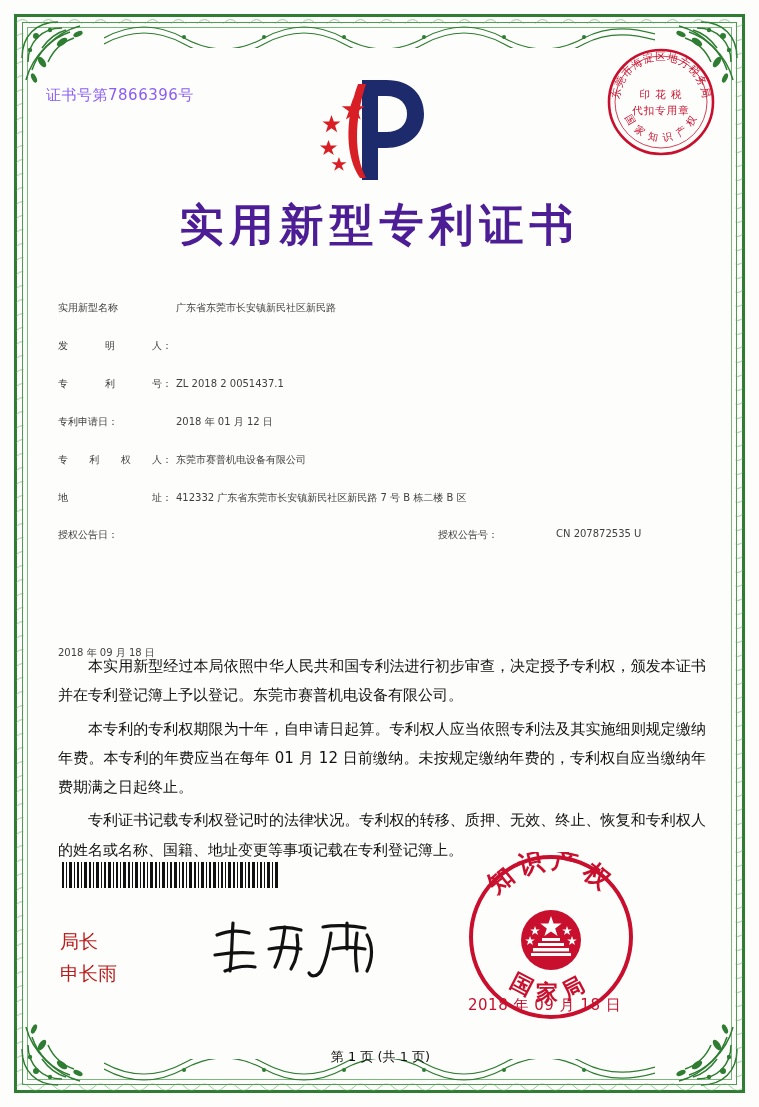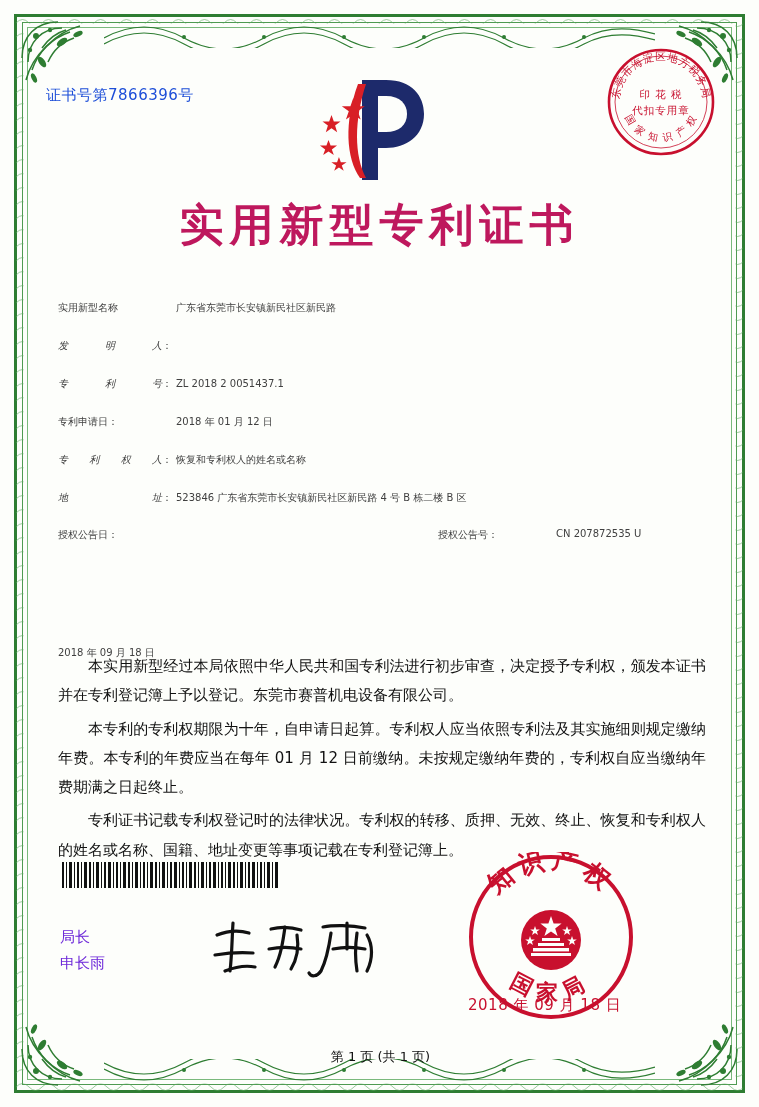--- a/index.html
+++ b/index.html
@@ -74,21 +74,21 @@
   
   .content {
     position: absolute;
     left: 0; top: 0;
     width: 759px; height: 1107px;
   }
   .cert-no {
     position: absolute;
     left: 46px; top: 86px;
     font-size: 15px;
-    color: #1d4ed8;
+    color: #8b5cf6;
     letter-spacing: 0.5px;
   }
   .emblem {
     position: absolute;
     left: 300px; top: 62px;
     width: 150px; height: 130px;
   }
   .seal-tax {
     position: absolute;
     right: 42px; top: 46px;
@@ -96,21 +96,21 @@
   }
   .title {
     position: absolute;
     left: 0; top: 196px;
     width: 759px;
     text-align: center;
     font-family: "DejaVu Serif", "Liberation Serif", serif;
     font-size: 44px;
     font-weight: bold;
     letter-spacing: 6px;
-    color: #be185d;
+    color: #4c1d95;
   }
   .fields {
     position: absolute;
     left: 58px; top: 300px;
     width: 650px;
     font-size: 10px;
     color: #404040;
   }
   .row {
     display: flex;
@@ -124,21 +124,20 @@
     white-space: nowrap;
   }
   .row .val {
     flex: 1 1 auto;
   }
   .lbl-spread {
     display: inline-block;
     width: 104px;
     text-align: justify;
     text-align-last: justify;
-    font-style: italic;
   }
   .row-split {
     display: flex;
     margin-bottom: 20px;
   }
   .row-split .half {
     display: flex;
   }
   .row-split .half.first { width: 380px; flex-direction: column; }
   .row-split .half .lbl { width: 118px; flex: 0 0 118px; }
@@ -157,23 +156,23 @@
     text-indent: 2em;
   }
   .barcode {
     position: absolute;
     left: 62px; top: 862px;
     width: 218px; height: 26px;
   }
   .sig-block {
     position: absolute;
     left: 60px; top: 925px;
-    font-size: 15px;
+    font-size: 19px;
     line-height: 1.7;
-    color: #6d28d9;
+    color: #b91c1c;
   }
   .signature {
     position: absolute;
     left: 205px; top: 915px;
     width: 190px;
     height: 70px;
   }
   .seal-main {
     position: absolute;
     left: 466px; top: 852px;
@@ -372,26 +371,26 @@
         <span class="val">ZL 2018 2 0051437.1</span>
       </div>
 
       <div class="row">
         <span class="lbl"><span>专利申请日</span>：</span>
         <span class="val">2018 年 01 月 12 日</span>
       </div>
 
       <div class="row">
         <span class="lbl"><span class="lbl-spread">专利权人</span>：</span>
-        <span class="val">恢复和专利权人的姓名或名称</span>
+        <span class="val">东莞市赛普机电设备有限公司</span>
       </div>
 
       <div class="row">
         <span class="lbl"><span class="lbl-spread">地址</span>：</span>
-        <span class="val">523846 广东省东莞市长安镇新民社区新民路 4 号 B 栋二楼 B 区</span>
+        <span class="val">412332 广东省东莞市长安镇新民社区新民路 7 号 B 栋二楼 B 区</span>
       </div>
 
       <div class="row-split">
         <div class="half first">
           <span class="lbl"><span>授权公告日</span>：</span>
           <span class="val">2018 年 09 月 18 日</span>
         </div>
         <div class="half">
           <span class="lbl"><span>授权公告号</span>：</span>
           <span class="val">CN 207872535 U</span>

